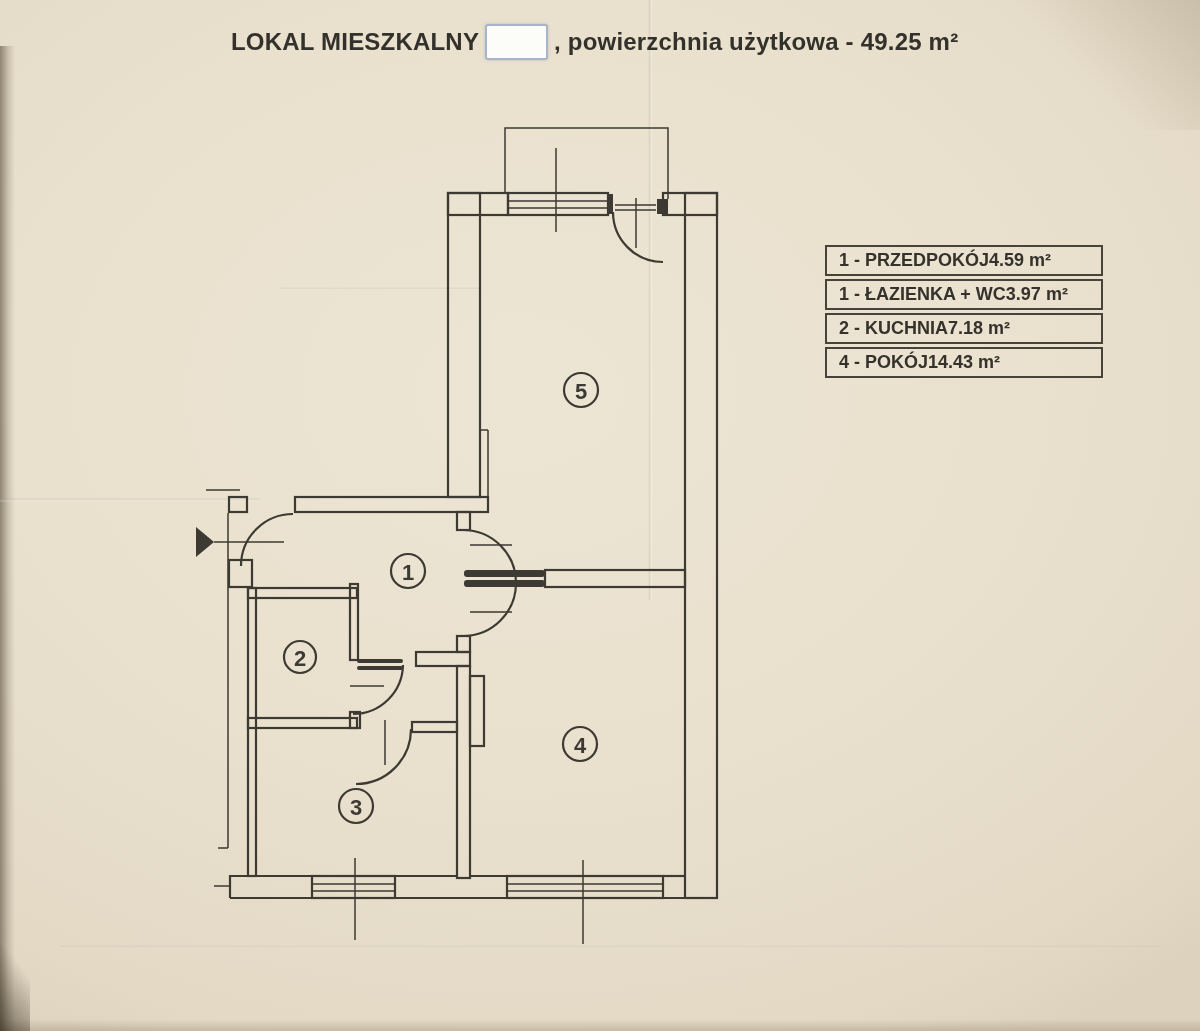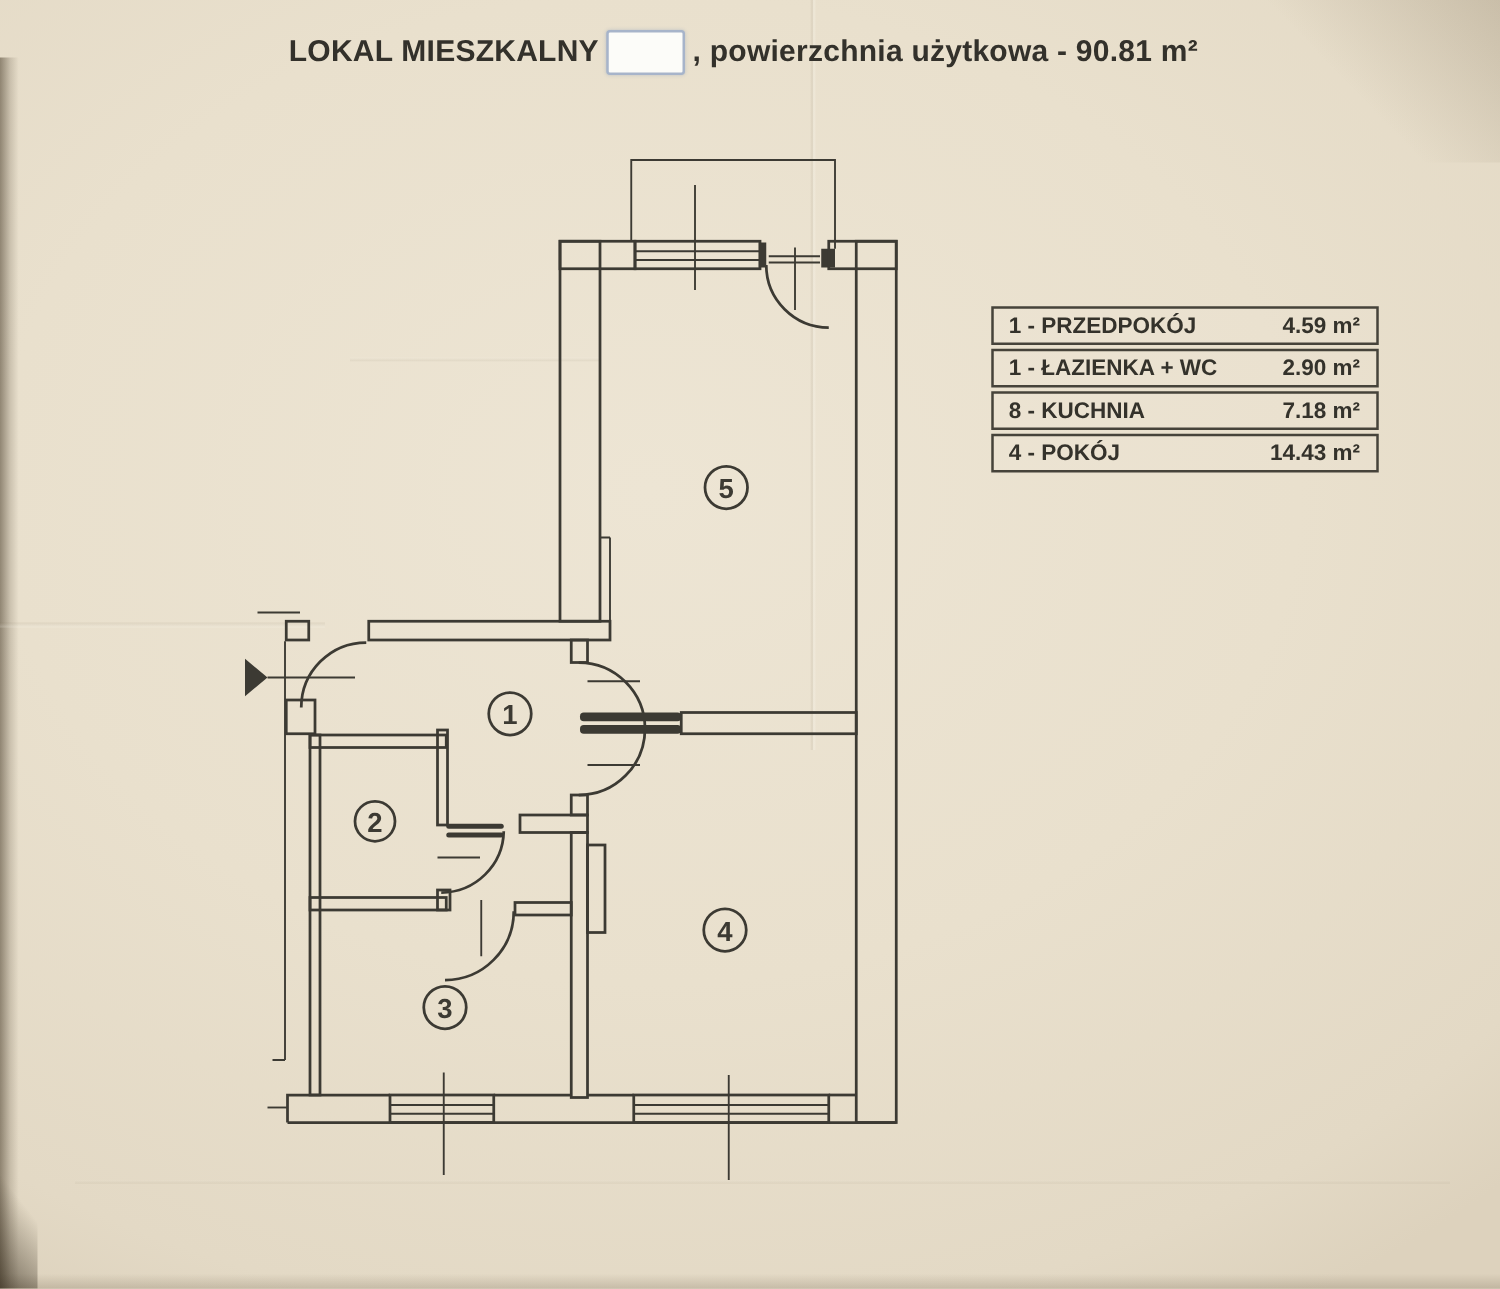--- a/index.html
+++ b/index.html
@@ -37,23 +37,23 @@
 
   
   .title{position:absolute;left:231px;top:24px;display:flex;align-items:center;gap:6px;
     font-weight:bold;font-size:24px;letter-spacing:.2px;color:#33312b;white-space:nowrap;}
   .redact{width:59px;height:32px;background:#fcfcf9;border:2px solid var(--redaction);
     border-radius:3px;box-shadow:0 0 3px rgba(130,150,185,.45);}
 
   
   .legend{position:absolute;left:793px;top:245px;width:310px;display:flex;flex-direction:column;gap:3px;}
   .lrow{box-sizing:border-box;height:31px;border:2px solid #46433a;
-    display:flex;justify-content:space-between;align-items:center;
+    display:flex;align-items:center;
     padding:0 13px 0 12px;font-size:18px;font-weight:bold;color:#34322b;
-    background:rgba(255,255,252,.05);}
+    background:rgba(255,255,252,.05);margin-left:32px;}
   .lrow .lv{font-weight:bold;}
 
   
   svg.plan{position:absolute;left:0;top:0;}
   .w{fill:none;stroke:var(--ink);stroke-width:2.2;}
   .wt{fill:none;stroke:var(--ink);stroke-width:1.5;}
   .ink{fill:var(--ink);stroke:none;}
   .num{font-family:"Liberation Sans",sans-serif;font-size:22px;font-weight:600;fill:var(--ink);}
 </style>
 </head>
@@ -67,34 +67,34 @@
   <div class="shadow-bottom"></div>
   <div class="corner-bl"></div>
   <div class="crease-v"></div>
   <div class="crease-h1"></div>
   <div class="crease-h2"></div>
   <div class="crease-h3"></div>
 
   <div class="title">
     <span>LOKAL MIESZKALNY</span>
     <span class="redact"></span>
-    <span>, powierzchnia użytkowa - 90.81 m²</span>
+    <span>, powierzchnia użytkowa - 49.25 m²</span>
   </div>
 
   <div class="legend">
     <div class="lrow">
       <span class="ll">1 - PRZEDPOKÓJ</span>
       <span class="lv">4.59 m²</span>
     </div>
     <div class="lrow">
       <span class="ll">1 - ŁAZIENKA + WC</span>
-      <span class="lv">2.90 m²</span>
-    </div>
-    <div class="lrow">
-      <span class="ll">8 - KUCHNIA</span>
+      <span class="lv">3.97 m²</span>
+    </div>
+    <div class="lrow">
+      <span class="ll">2 - KUCHNIA</span>
       <span class="lv">7.18 m²</span>
     </div>
     <div class="lrow">
       <span class="ll">4 - POKÓJ</span>
       <span class="lv">14.43 m²</span>
     </div>
   </div>
 
   <svg class="plan" width="1200" height="1031" viewBox="0 0 1200 1031">
 

